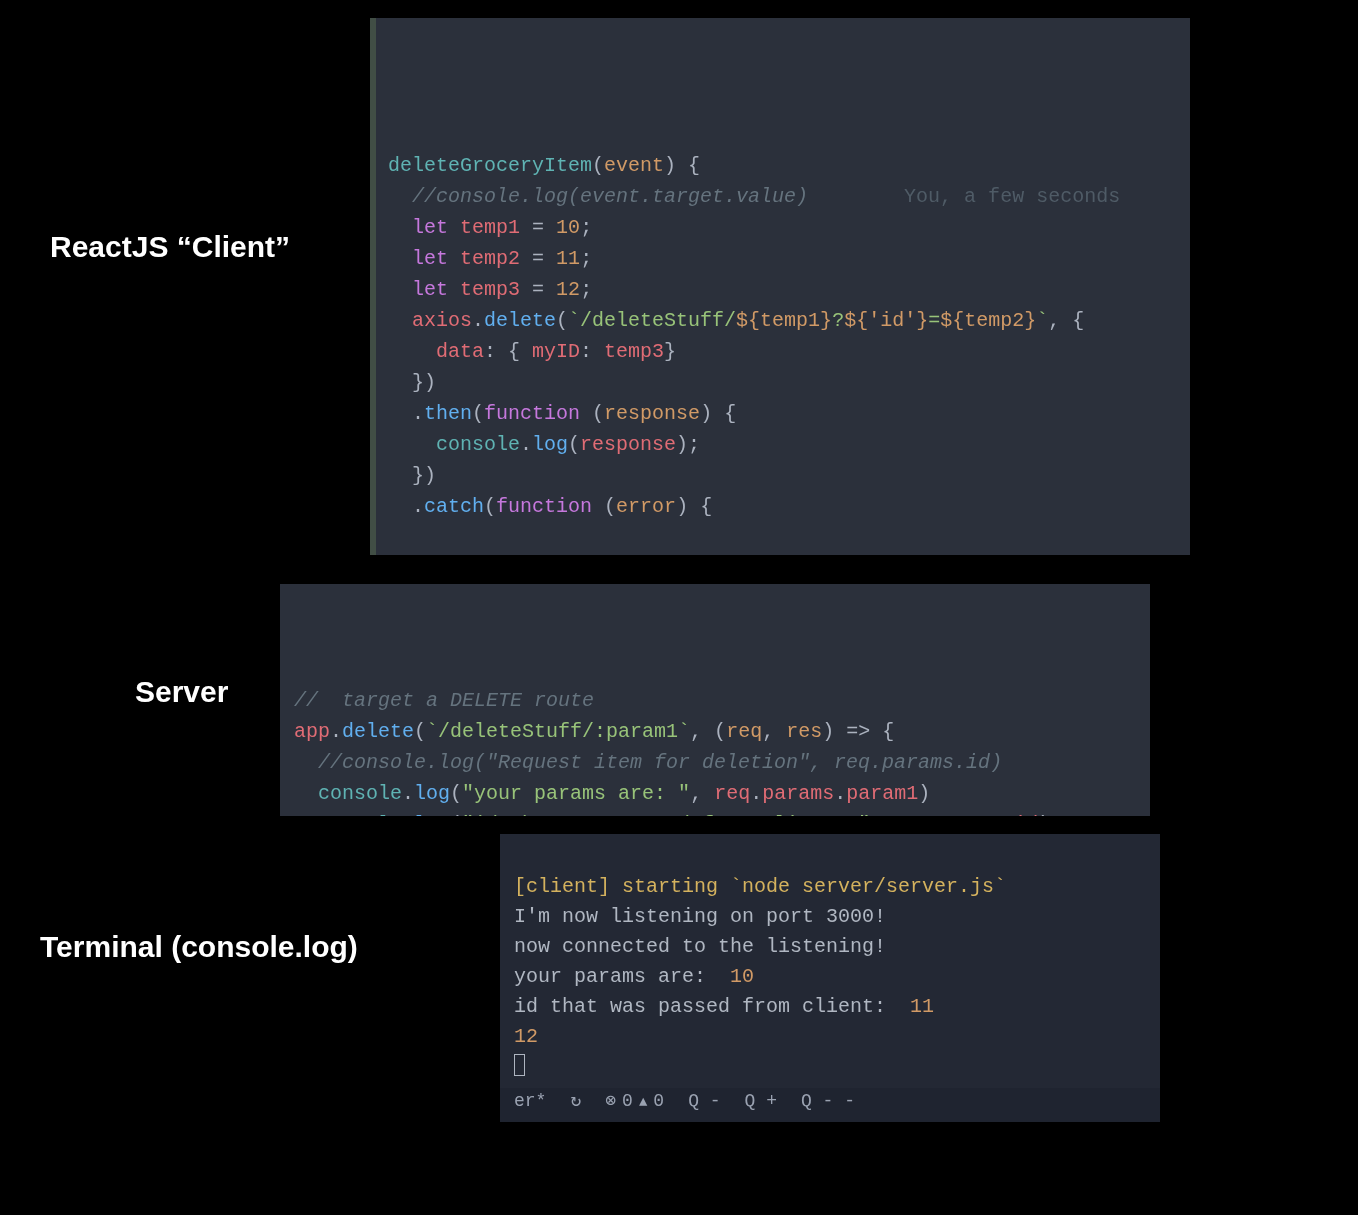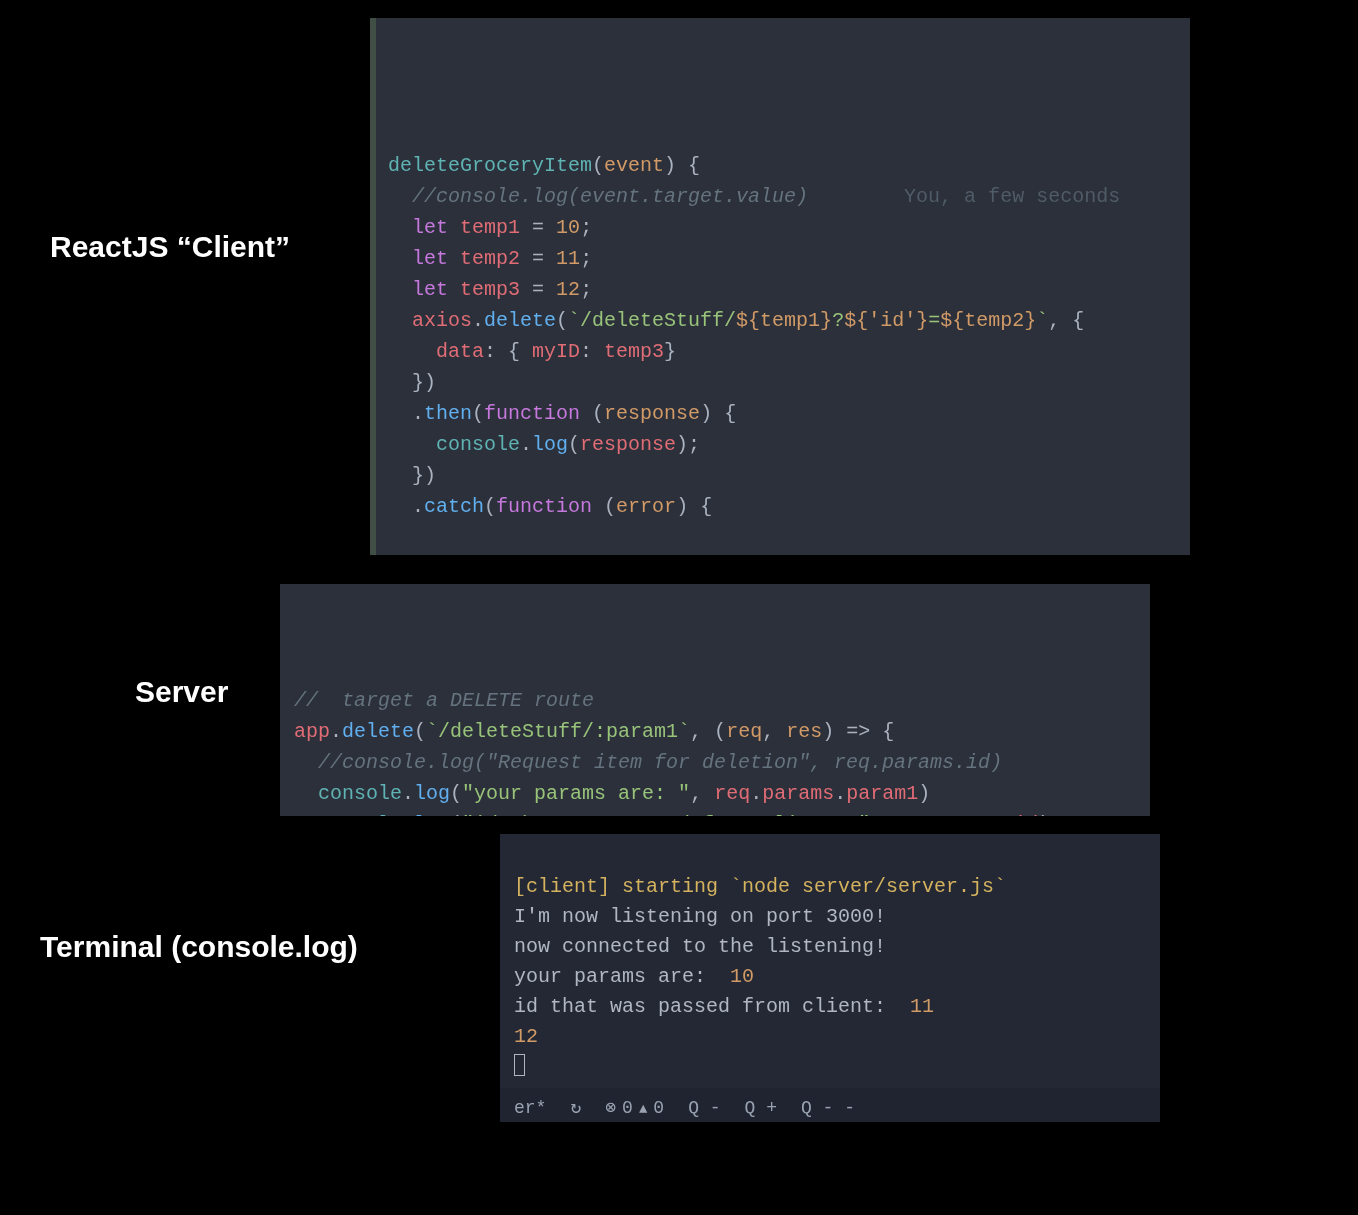--- a/index.html
+++ b/index.html
@@ -75,21 +75,21 @@
   }
 
   .status-bar {
     position: absolute;
     left: 0; right: 0; bottom: 0;
     height: 34px;
     background: #1f2430;
     color: #9aa2b1;
     font-size: 18px;
     display: flex;
-    align-items: flex-end;
+    align-items: flex-start;
     gap: 24px;
     padding: 0 14px;
   }
   .status-item { display: inline-flex; align-items: center; gap: 6px; }
   .icon { display: inline-block; }
   .icon-sync::before { content: "↻"; }
   .icon-error::before { content: "⊗"; }
   .icon-warn::before { content: "▲"; font-size: 14px; }
 </style>
 </head>

